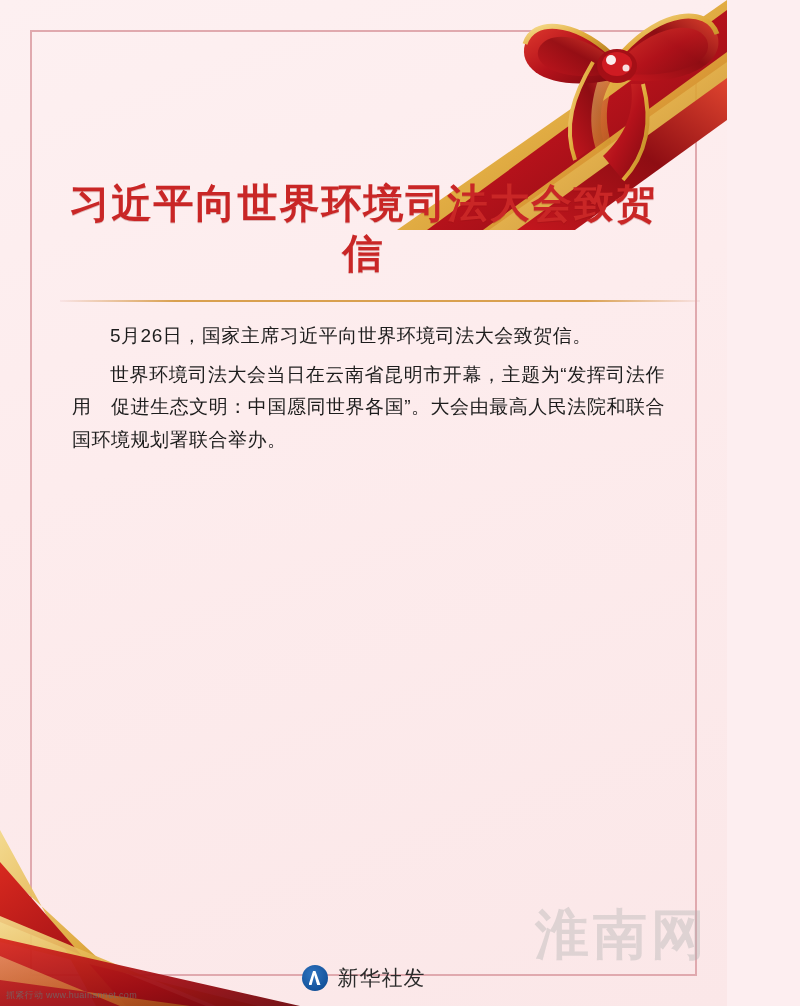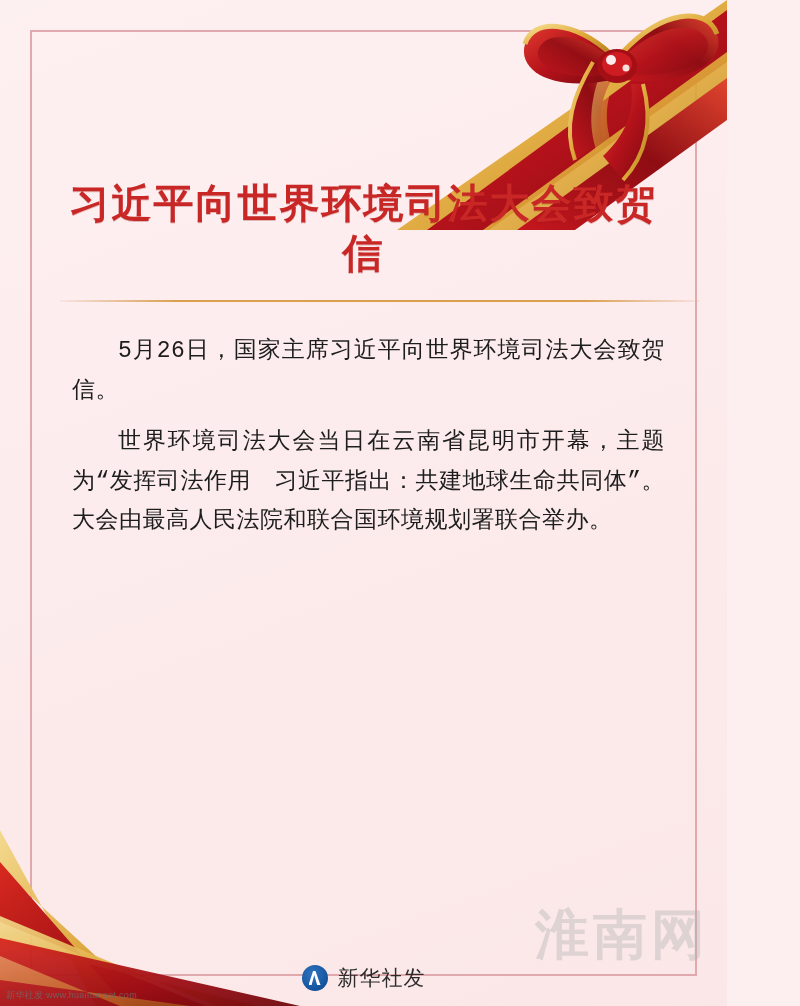--- a/index.html
+++ b/index.html
@@ -78,28 +78,28 @@
   }
 
   
   .body-block {
     position: absolute;
     left: 72px;
     right: 62px;
     top: 320px;
   }
   .para {
-    font-family: Liberation Mono, monospace;
-    font-size: 23px;
+    font-family: Liberation Sans, sans-serif;
+    font-size: 19px;
     line-height: 1.72;
     color: #1d1d1d;
     text-align: justify;
     text-justify: inter-ideograph;
     text-indent: 2em;
-    margin: 12px 0 6px 0;
+    margin: 0 0 6px 0;
     letter-spacing: 0.5px;
   }
 
   
   .footer {
     position: absolute;
     left: 0;
     right: 0;
     bottom: 14px;
     display: flex;
@@ -230,24 +230,24 @@
     </svg>
   </div>
 
   <div class="title-block">
     <div class="title">习近平向世界环境司法大会致贺信</div>
     <div class="title-rule"></div>
   </div>
 
   <div class="body-block">
     <p class="para">5月26日，国家主席习近平向世界环境司法大会致贺信。</p>
-    <p class="para">世界环境司法大会当日在云南省昆明市开幕，主题为“发挥司法作用　习近平指出：共建地球生命共同体”。大会由最高人民法院和联合国环境规划署联合举办。</p>
+    <p class="para">世界环境司法大会当日在云南省昆明市开幕，主题为“发挥司法作用　促进生态文明：中国愿同世界各国”。大会由最高人民法院和联合国环境规划署联合举办。</p>
   </div>
 
   <div class="footer">
     <span class="xh-logo"></span>
     <span class="footer-label">新华社发</span>
   </div>
 
   <div class="watermark">淮南网</div>
-  <div class="credit">新华社发  www.huainannet.com</div>
+  <div class="credit">抓紧行动  www.huainannet.com</div>
 
 </div>
 
 </body></html>

